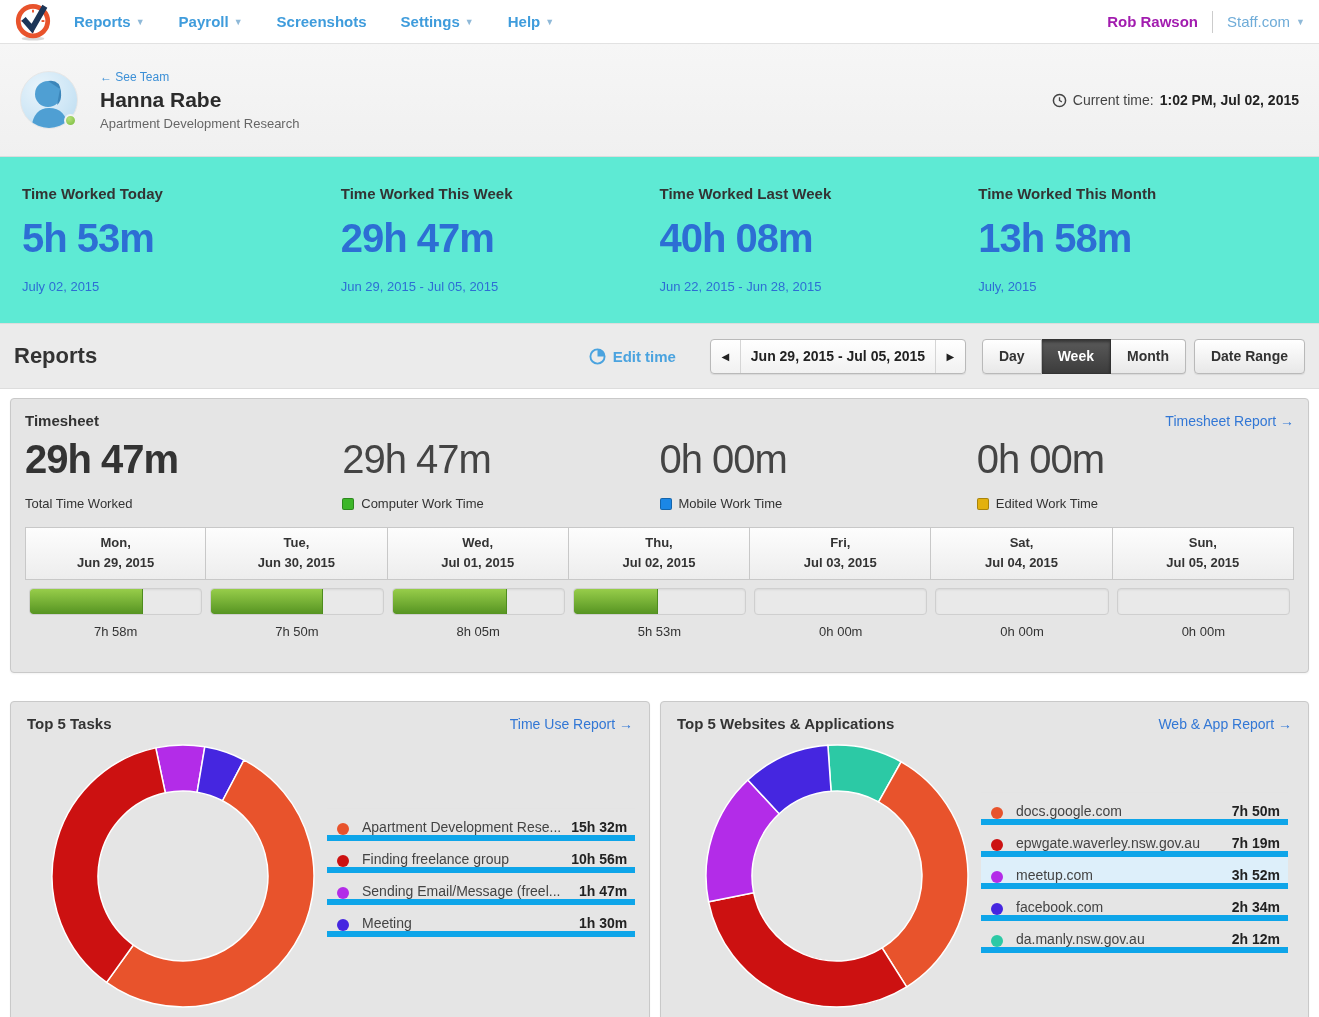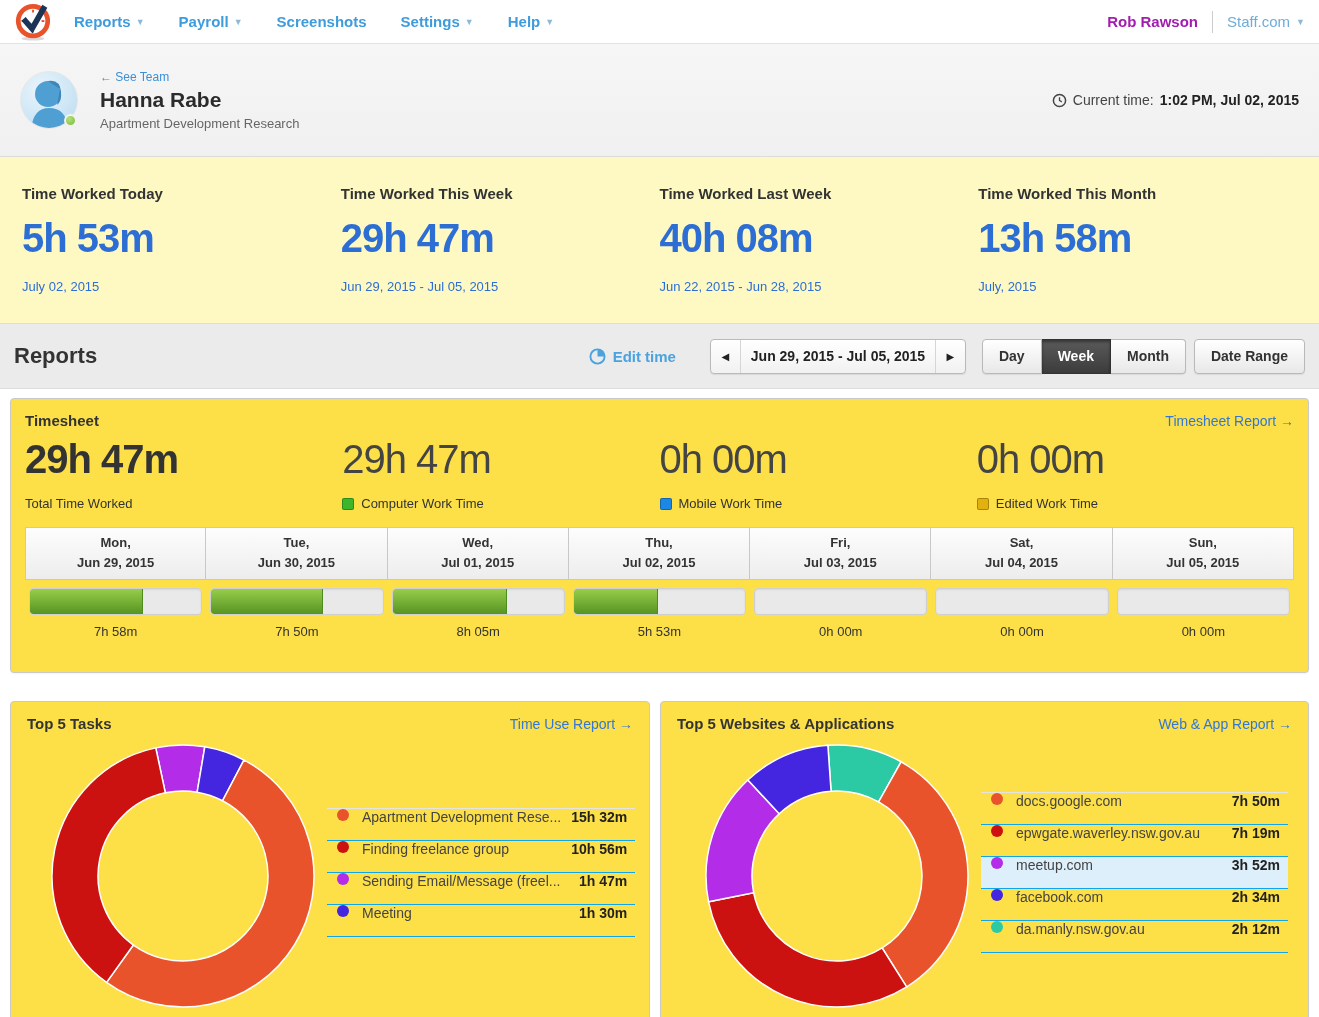--- a/index.html
+++ b/index.html
@@ -23,21 +23,21 @@
   .avatar { width:58px; height:58px; border-radius:50%; background:radial-gradient(circle at 35% 30%, #e9f4fb 0%, #cfe7f6 55%, #b8d9ee 100%); border:1px solid #e7e7e7; overflow:hidden; }
   .status-dot { position:absolute; right:1px; bottom:2px; width:13px; height:13px; border-radius:50%; background:radial-gradient(circle at 35% 30%, #b7e078, #77bb3f); border:2px solid #f2f2f2; }
   .profile-info { display:flex; flex-direction:column; gap:4px; }
   .see-team { font-size:12px; color:#3b8fd6; text-decoration:none; }
   .profile-name { font-size:21px; font-weight:bold; color:#2b2b2b; }
   .profile-task { font-size:13px; color:#666; }
   .current-time { margin-left:auto; display:flex; align-items:center; gap:6px; font-size:14px; color:#444; }
   .current-time b { color:#222; }
 
   
-  .stats { display:flex; height:166px; padding:28px 22px 0; background:#fef9c3; }
+  .stats { display:flex; height:166px; padding:28px 22px 0; background:#5eead4; }
   .stat { flex:1; }
   .stat-title { font-size:15px; font-weight:bold; color:#333; margin-bottom:14px; }
   .stat-value { font-size:40px; font-weight:bold; color:#2d6ed4; letter-spacing:-1px; margin-bottom:18px; }
   .stat-period { font-size:13px; color:#2d6ed4; }
 
   
   .reportsbar { height:66px; background:#ebebeb; border-top:1px solid #ddd; border-bottom:1px solid #ddd; display:flex; align-items:center; padding:0 14px; }
   .reports-title { font-size:22px; font-weight:bold; color:#333; }
   .edit-time { margin-left:auto; display:flex; align-items:center; gap:7px; font-size:15px; font-weight:bold; color:#4aa3df; cursor:pointer; }
   .date-nav { margin-left:34px; display:flex; align-items:stretch; height:35px; width:256px; background:linear-gradient(#ffffff,#f1f1f1); border:1px solid #b9b9b9; border-radius:4px; box-shadow:0 1px 1px rgba(0,0,0,.08); overflow:hidden; }
@@ -46,21 +46,21 @@
   .date-arrow.right { border-left:1px solid #d5d5d5; }
   .date-label { flex:1; display:flex; align-items:center; justify-content:center; font-size:14px; font-weight:bold; color:#222; }
   .view-group { margin-left:16px; display:flex; }
   .view-btn { height:35px; padding:0 16px; display:flex; align-items:center; justify-content:center; font-size:14px; font-weight:bold; color:#333; background:linear-gradient(#ffffff,#e8e8e8); border:1px solid #b9b9b9; border-left-width:0; cursor:pointer; box-shadow:0 1px 1px rgba(0,0,0,.08); }
   .view-btn:first-child { border-left-width:1px; border-radius:4px 0 0 4px; }
   .view-btn.third { border-radius:0 4px 4px 0; }
   .view-btn.gap { margin-left:8px; border-left-width:1px; border-radius:4px; }
   .view-btn.selected { background:linear-gradient(#5a5a5a,#3c3c3c); color:#fff; border-color:#333; box-shadow:inset 0 2px 3px rgba(0,0,0,.4); }
 
   
-  .card { border:1px solid #c9c9c9; border-radius:4px; background:#fde047; box-shadow:0 1px 2px rgba(0,0,0,.05); }
+  .card { border:1px solid #c9c9c9; border-radius:4px; background:#e5e5e5; box-shadow:0 1px 2px rgba(0,0,0,.05); }
   .timesheet-card { margin:9px 10px 0; height:275px; padding:13px 14px; }
   .card-head { display:flex; align-items:baseline; }
   .card-title { font-size:15px; font-weight:bold; color:#333; }
   .card-link { margin-left:auto; font-size:14px; color:#3277d5; text-decoration:none; cursor:pointer; }
 
   .ts-summary { display:flex; margin-top:8px; }
   .ts-col { flex:1; }
   .ts-value { font-size:40px; color:#444; letter-spacing:-1px; margin-bottom:14px; }
   .ts-value.bold { font-weight:bold; color:#333; }
   .ts-label { font-size:13px; color:#333; display:flex; align-items:center; gap:7px; }
@@ -76,21 +76,21 @@
 
   
   .bottom { display:flex; gap:10px; margin:28px 10px 0; }
   .panel { height:324px; padding:13px 16px; }
   .panel-left { width:640px; }
   .panel-right { flex:1; }
   .panel-body { display:flex; align-items:center; margin-top:2px; }
   .donut-wrap { width:268px; height:268px; margin:8px 10px 0 22px; flex:0 0 auto; }
   .panel-right .donut-wrap { margin-left:26px; }
   .legend { flex:1; margin-right:4px; border-top:1px solid #e4e4e4; }
-  .legend-row { display:flex; align-items:flex-start; height:32px; border-bottom:1px solid #0ea5e9; padding:0 8px 0 10px; font-size:14px; }
+  .legend-row { display:flex; align-items:flex-end; height:32px; border-bottom:6px solid #0ea5e9; padding:0 8px 0 10px; font-size:14px; }
   .legend-row.highlight { background:#ddeffa; }
   .dot { width:12px; height:12px; border-radius:50%; margin-right:13px; flex:0 0 auto; }
   .legend-label { color:#444; white-space:nowrap; overflow:hidden; }
   .legend-value { margin-left:auto; font-weight:bold; color:#222; white-space:nowrap; padding-left:10px; }
 
   svg.donut { display:block; }
 </style>
 </head>
 <body>
 

